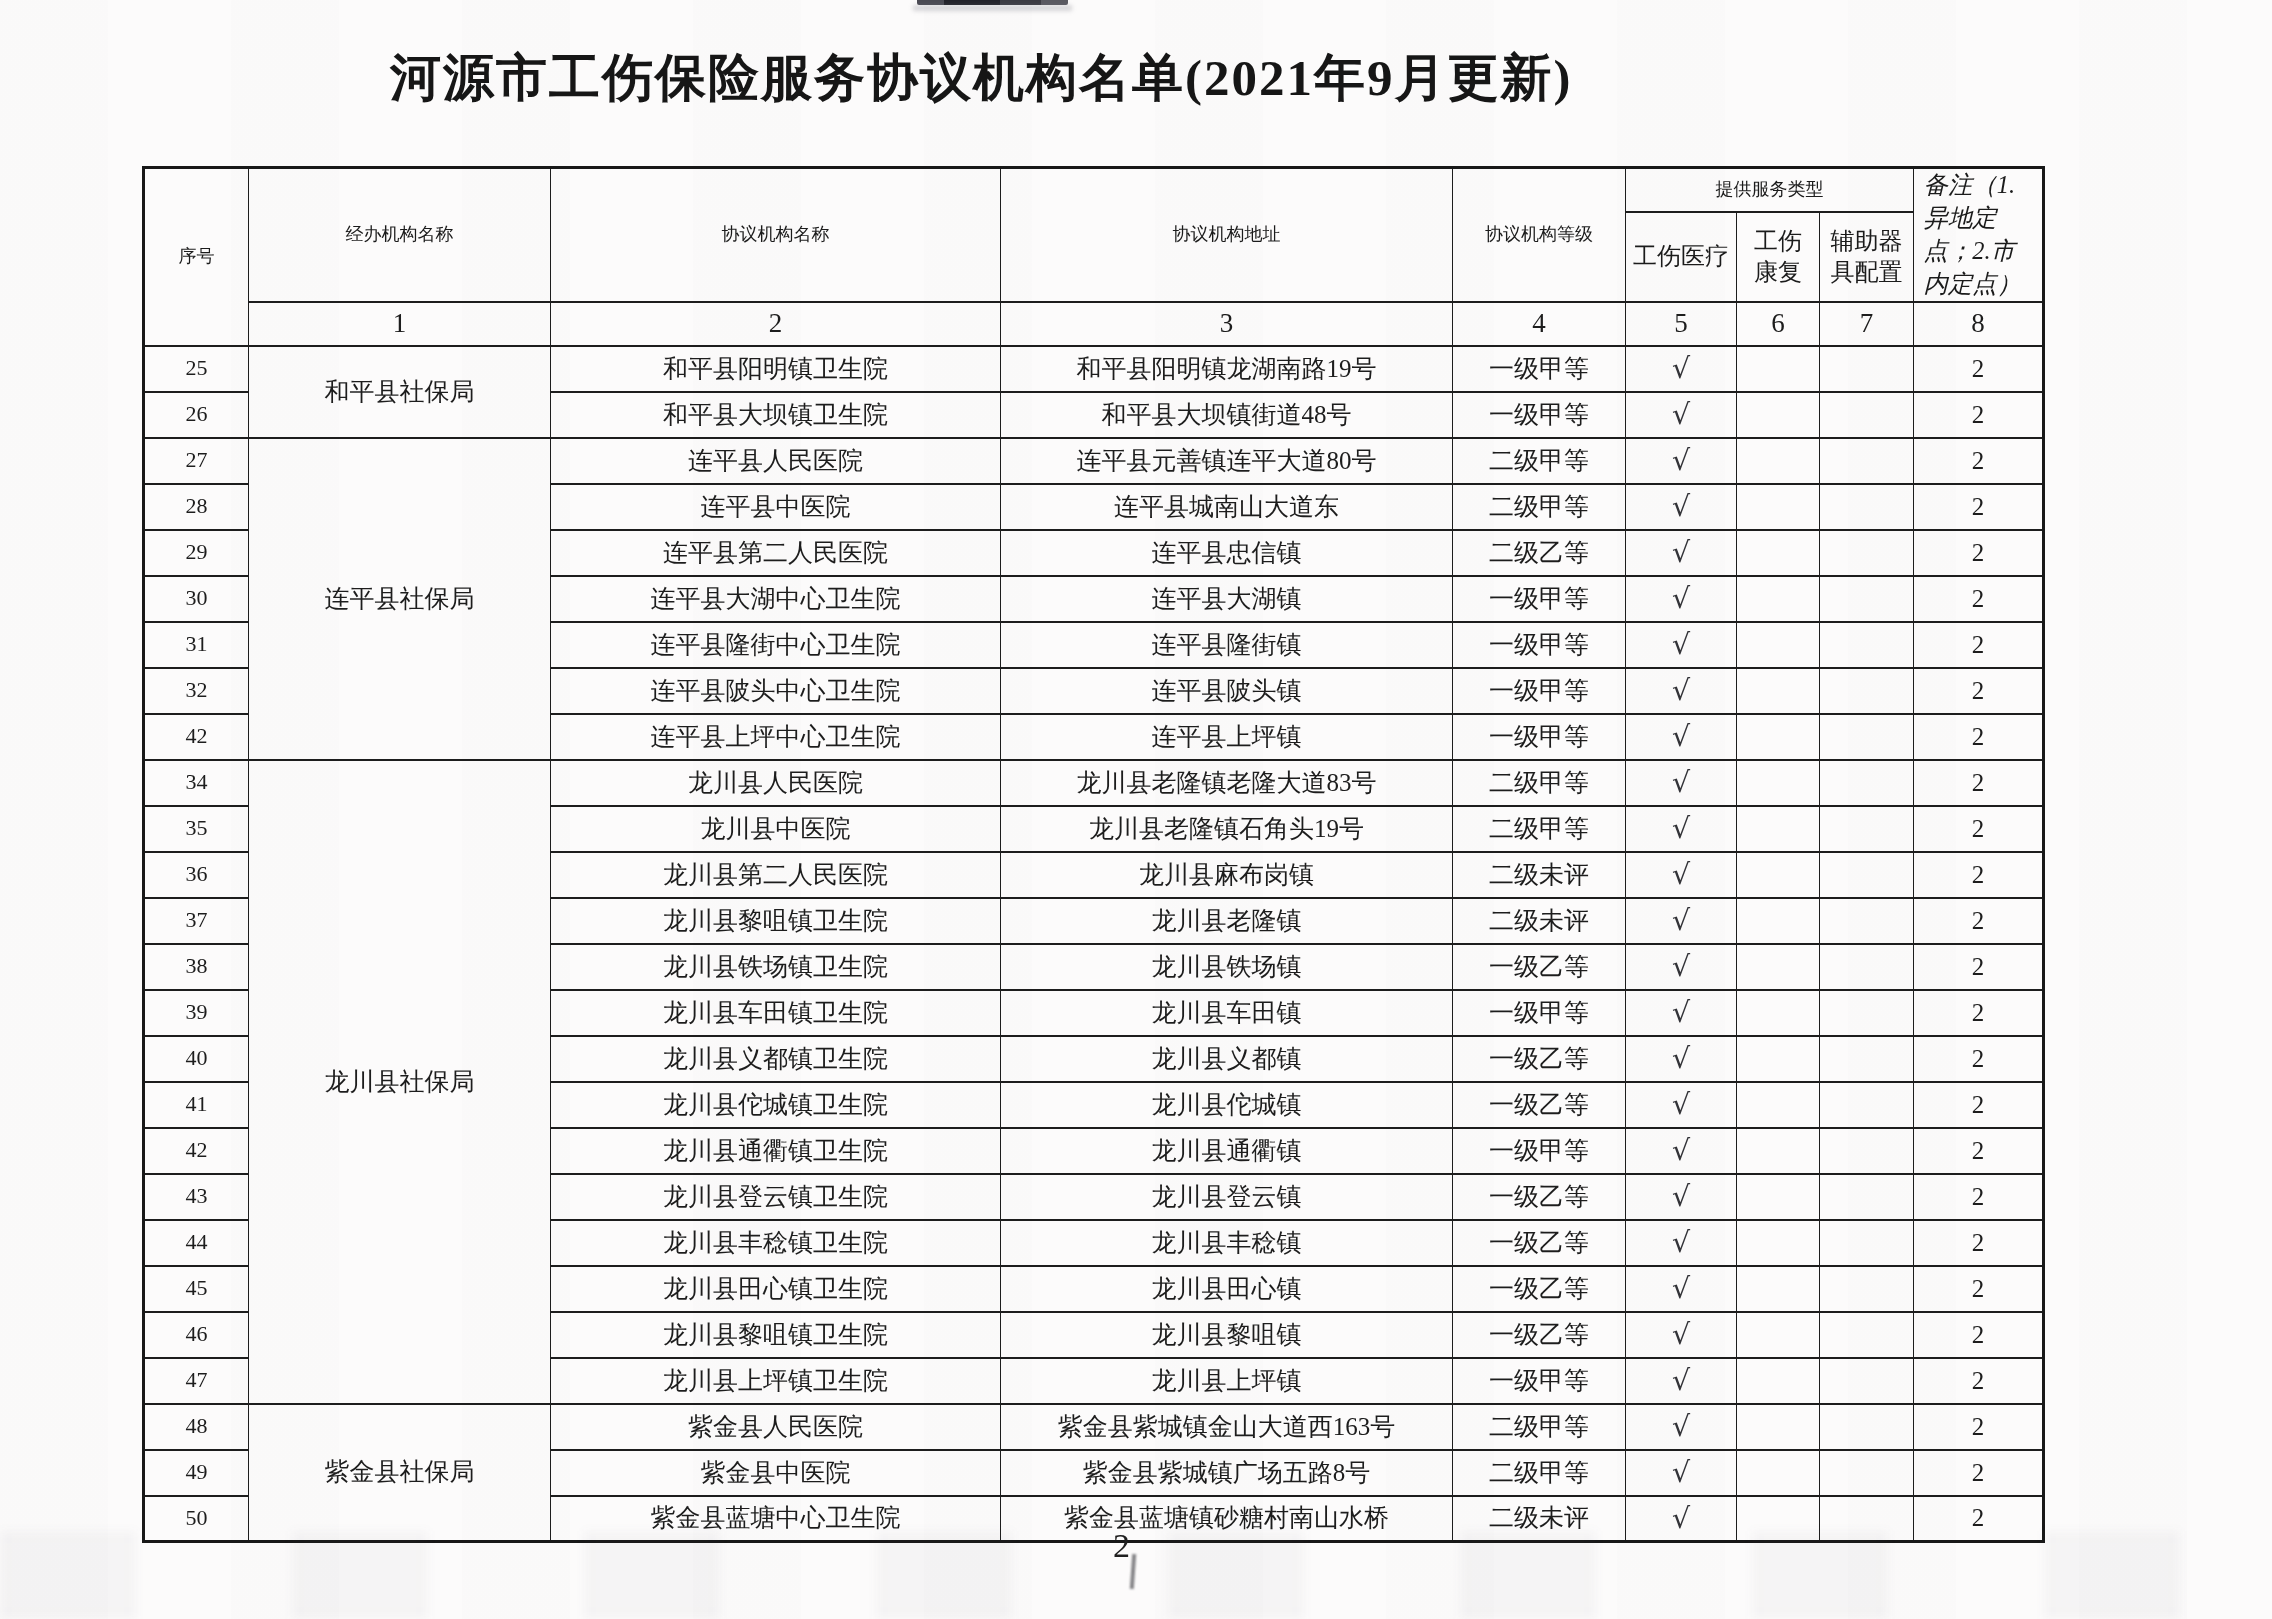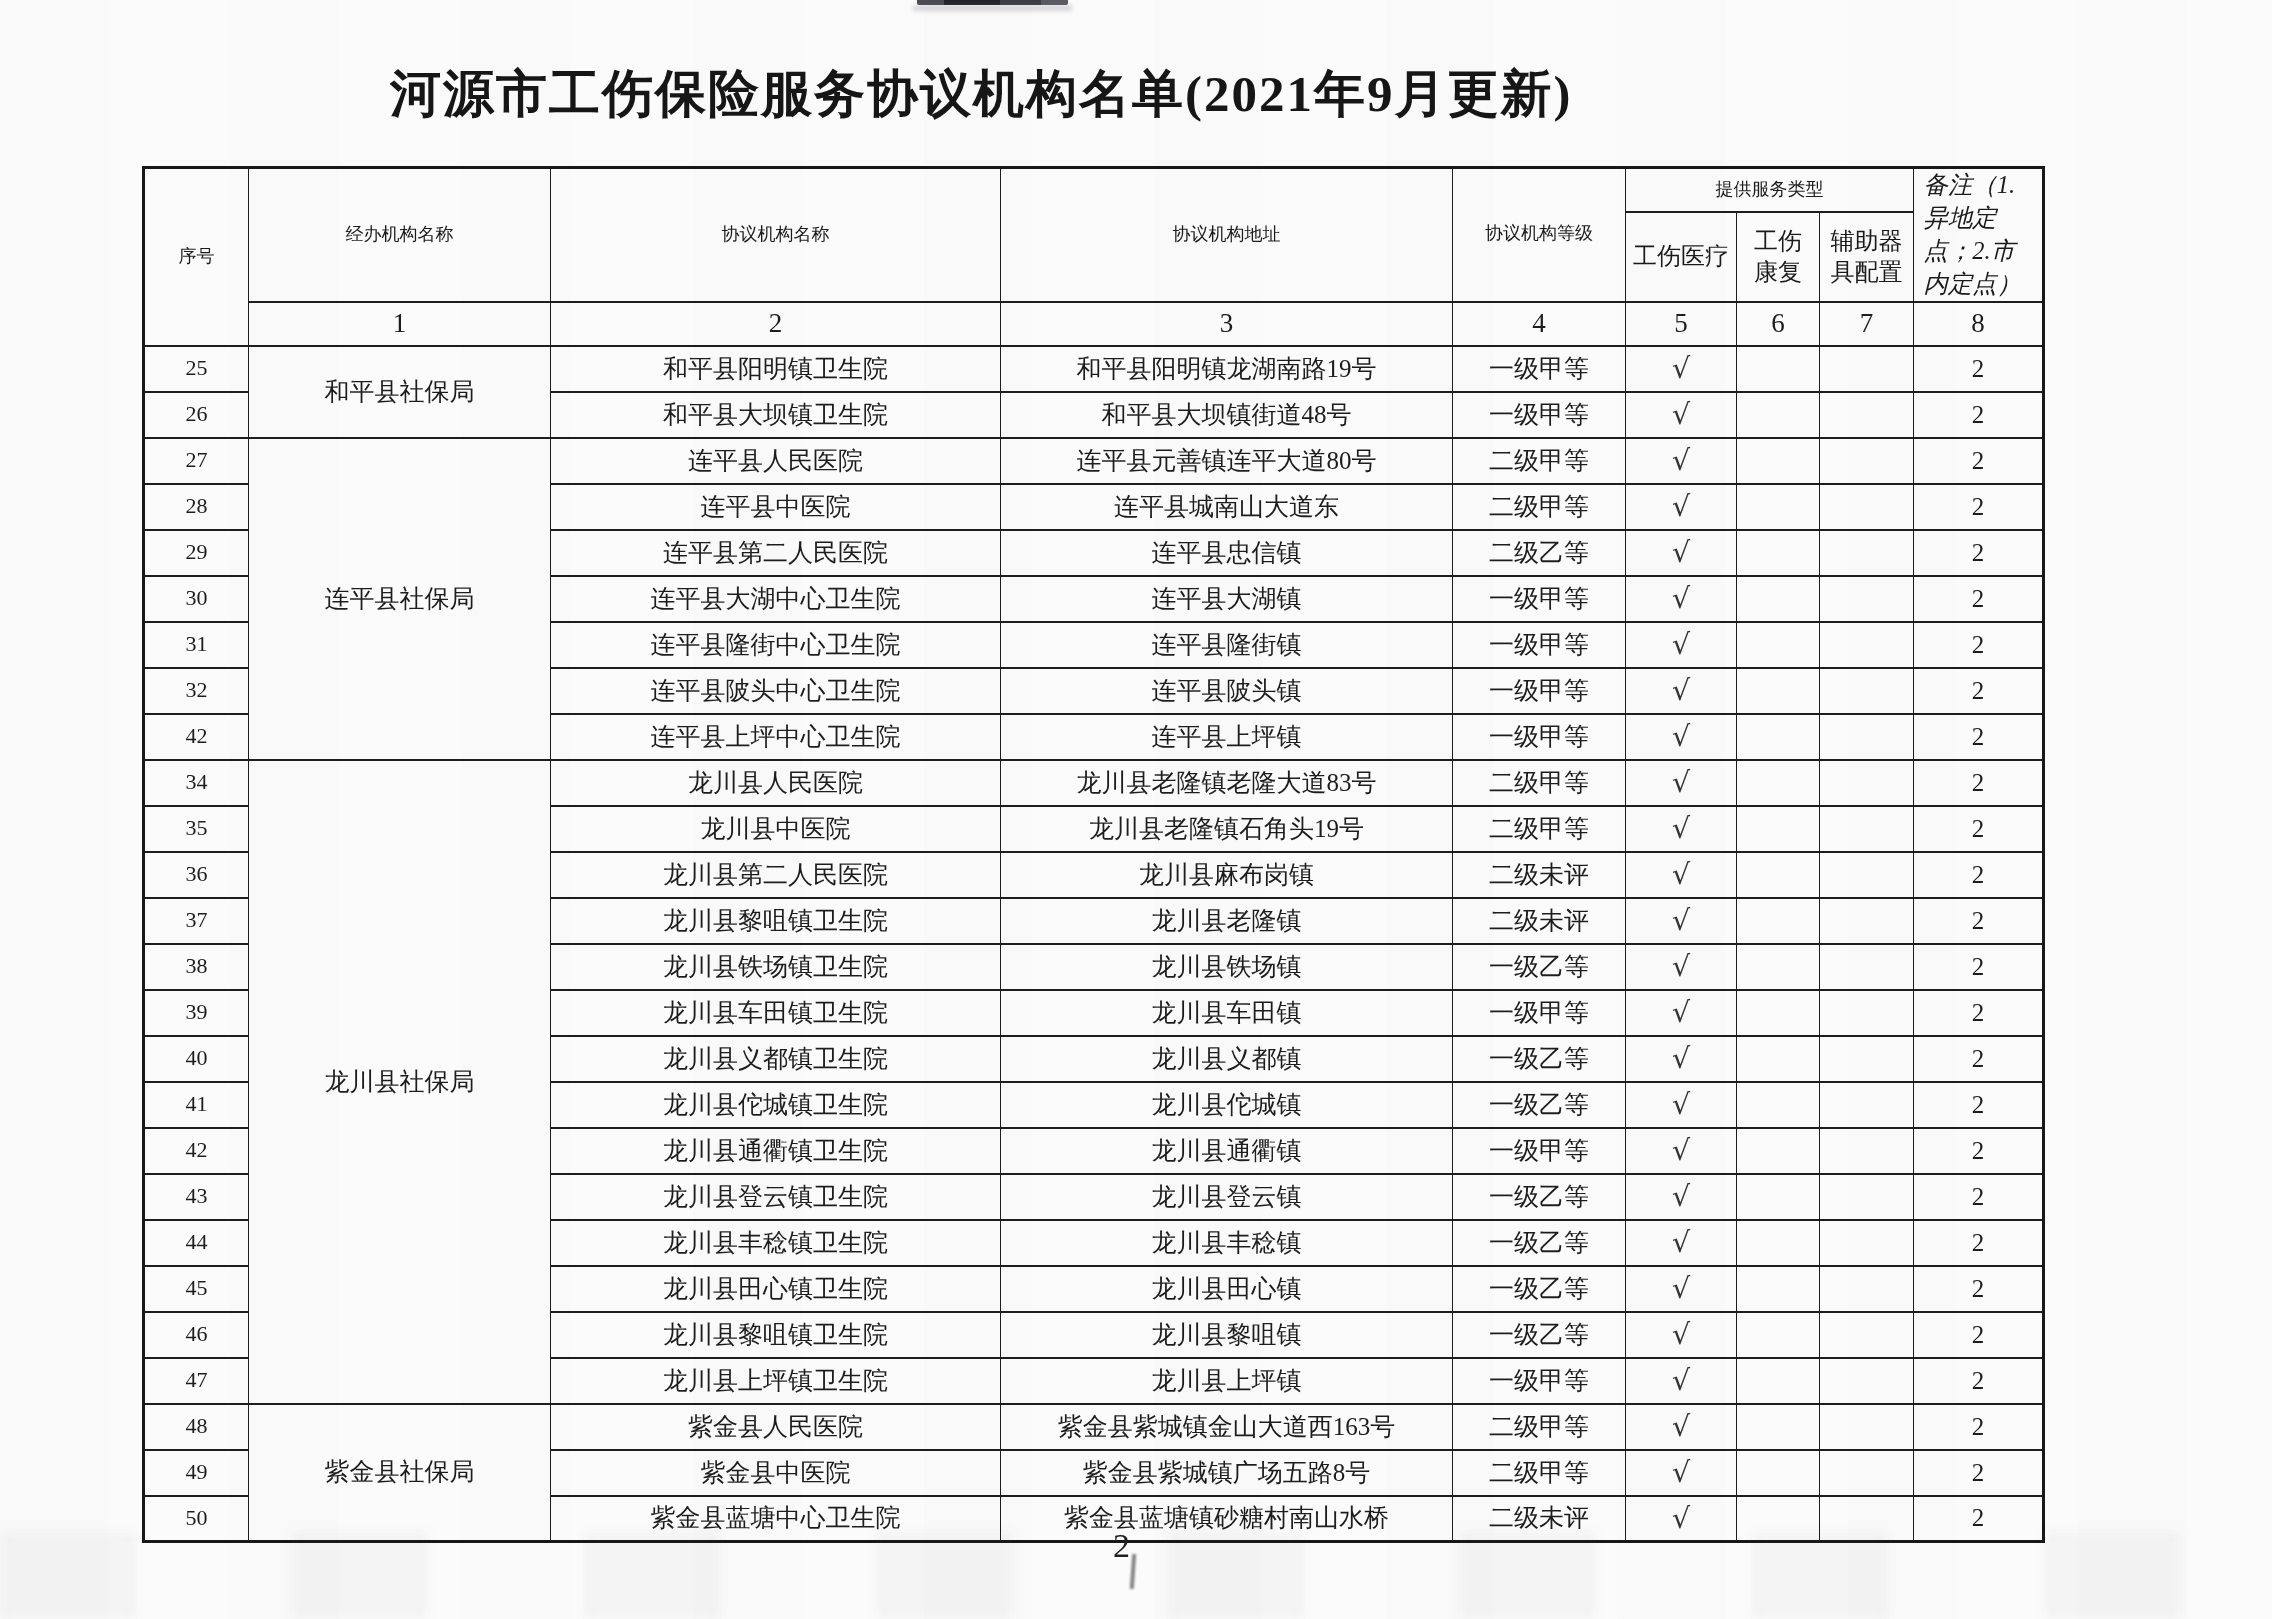--- a/index.html
+++ b/index.html
@@ -28,21 +28,21 @@
   .artifact-bottom {
     position:absolute; left:0; bottom:0; width:100%; height:88px;
     background:repeating-linear-gradient(90deg, rgba(70,70,85,0.04) 0 136px, rgba(0,0,0,0) 136px 292px);
     filter:blur(4.7px);
   }
   .artifact-pagenum-smudge{
     position:absolute; left:1131px; top:1554px; width:4.1px; height:35px;
     background:rgba(35,35,40,0.55); filter:blur(1px); transform:rotate(4deg);
   }
   .title {
-    position:absolute; left:390px; top:60px; margin:0;
+    position:absolute; left:390px; top:44px; margin:0;
     font-size:51px; font-weight:700; letter-spacing:2px; white-space:nowrap;
     color:#161616;
   }
   table.doc-table {
     position:absolute; left:142px; top:166px; width:1898px;
     border-collapse:collapse; table-layout:fixed;
     border:3.4px solid #181818;
   }
   .doc-table th, .doc-table td {
     border:1.4px solid #1d1d1d;
@@ -51,21 +51,21 @@
     font-weight:400; overflow:hidden;
     line-height:1.3;
   }
   thead tr.hdr-group { height:42px; }
   thead tr.hdr-sub   { height:85px; }
   thead tr.num-row   { height:44px; }
   tbody tr           { height:46px; }
 
   th { font-size:18px; color:#1b1b1b; }
   th.th-service-sub { font-size:24px; padding:0 6.8px; }
-  th.th-grade { padding:0 15px;font-family:Liberation Mono, monospace; }
+  th.th-grade { padding:0 15px; }
   th.th-remark { font-size:24.4px; text-align:left; padding:0 9.5px; line-height:1.35;font-style:italic; }
   tr.num-row td { font-size:27px; }
   tbody td { font-size:25px; }
   td.c-seq { font-size:22px; }
   td.c-check { font-size:28.5px; color:#333338; font-family:"DejaVu Sans","Liberation Sans",sans-serif; }
   .page-number {
     position:absolute; left:1113px; top:1527px;
     font-size:34px; color:#202020;
   }
 </style>

